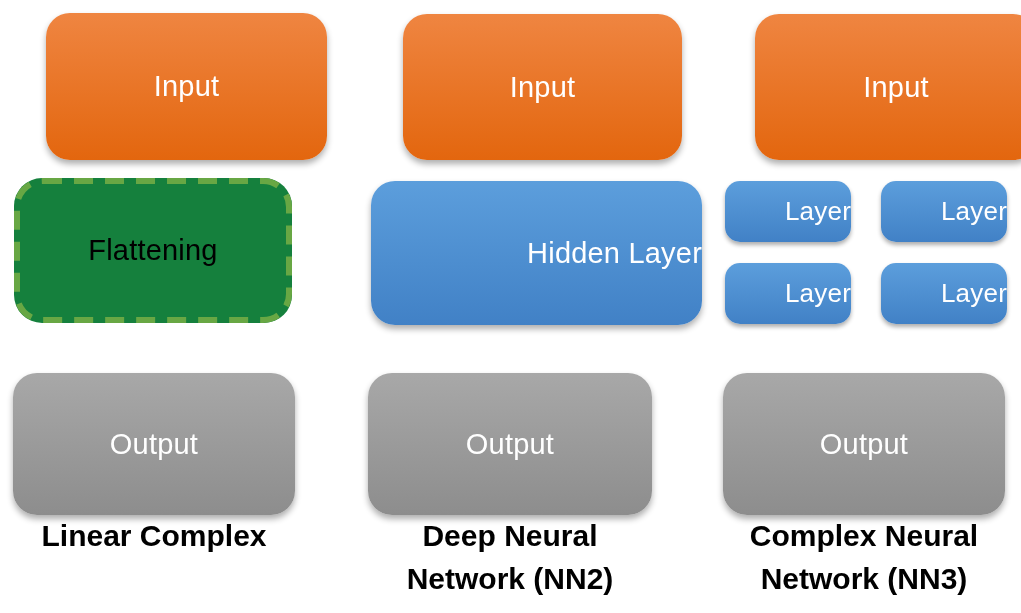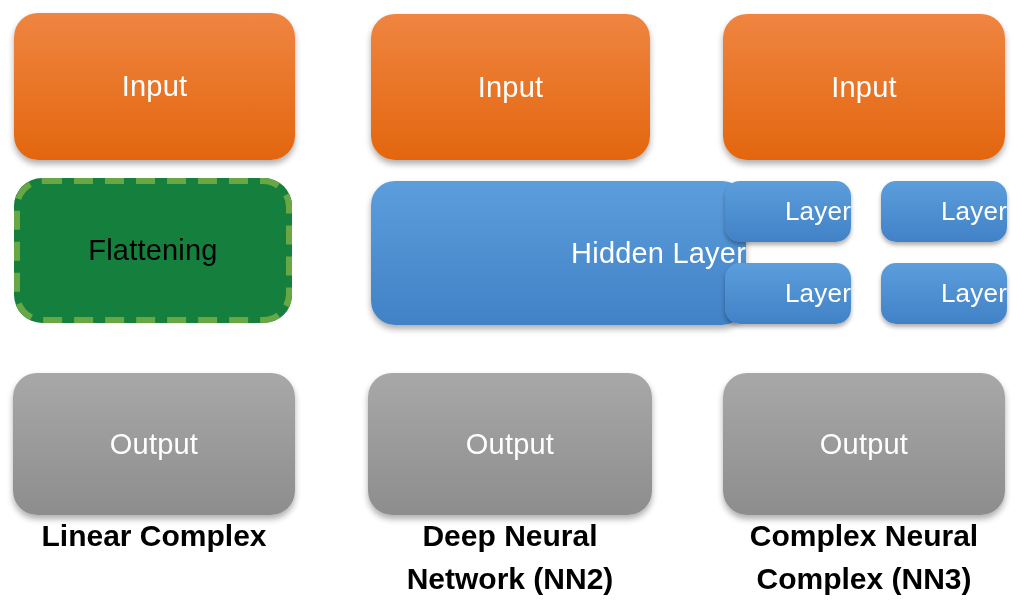--- a/index.html
+++ b/index.html
@@ -23,20 +23,21 @@
     border-radius: 24px;
     box-shadow: 0 4px 6px rgba(0,0,0,0.32);
   }
   .box .label {
     font-size: 29px;
     color: var(--label_text);
     letter-spacing: 0.2px;
   }
   .orange {
     background: linear-gradient(to bottom, var(--orange_top), var(--orange_bottom));
+    margin-left: 32px;
   }
   .blue {
     background: linear-gradient(to bottom, var(--blue_top), var(--blue_bottom));
     justify-content: flex-end;
   }
   .gray {
     background: linear-gradient(to bottom, var(--gray_top), var(--gray_bottom));
     margin-top: 28px;
   }
   .flatten {
@@ -77,21 +78,21 @@
   }
 
   
   .c1-input   { left: 14px;  top: 13px;  width: 281px; height: 147px; }
   .c1-flatten { left: 14px;  top: 178px; width: 278px; height: 145px; }
   .c1-output  { left: 13px;  top: 345px; width: 282px; height: 142px; }
   .c1-caption { left: 13px;  top: 514px; width: 282px; }
 
   
   .c2-input   { left: 371px; top: 14px;  width: 279px; height: 146px; }
-  .c2-hidden  { left: 371px; top: 181px; width: 331px; height: 144px; padding-left: 44px; }
+  .c2-hidden  { left: 371px; top: 181px; width: 331px; height: 144px; }
   .c2-output  { left: 368px; top: 345px; width: 284px; height: 142px; }
   .c2-caption { left: 368px; top: 514px; width: 284px; }
 
   
   .c3-input   { left: 723px; top: 14px;  width: 282px; height: 146px; }
   .c3-layer1  { left: 725px; top: 181px; width: 126px; height: 61px; }
   .c3-layer2  { left: 881px; top: 181px; width: 126px; height: 61px; }
   .c3-layer3  { left: 725px; top: 263px; width: 126px; height: 61px; }
   .c3-layer4  { left: 881px; top: 263px; width: 126px; height: 61px; }
   .c3-output  { left: 723px; top: 345px; width: 282px; height: 142px; }
@@ -154,16 +155,16 @@
   <div class="box blue small c3-layer4">
     <span class="label">Layer</span>
   </div>
 
   <div class="box gray c3-output">
     <span class="label">Output</span>
   </div>
 
   <div class="caption c3-caption">
     <div>Complex Neural</div>
-    <div>Complex (NN3)</div>
+    <div>Network (NN3)</div>
   </div>
 
 </div>
 
 </body></html>

